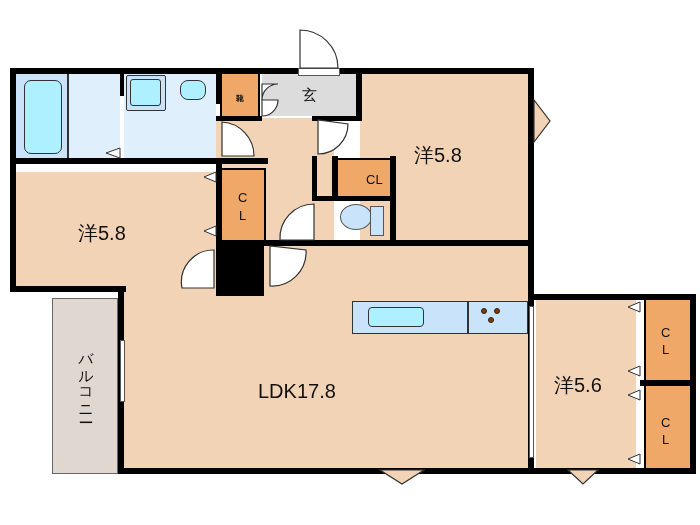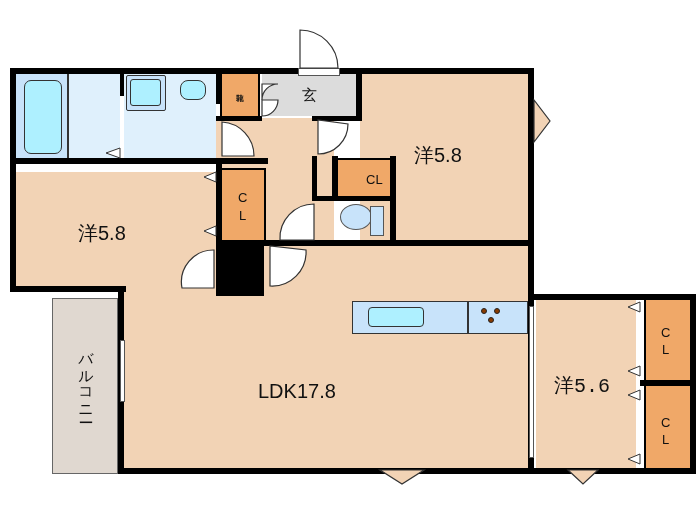--- a/index.html
+++ b/index.html
@@ -126,14 +126,14 @@
   <g fill="#f2d3b5" stroke="#333" stroke-width="1.2">
     <polygon points="534,100 534,142 550,121"></polygon>
     <polygon points="380,470 424,470 402,484"></polygon>
     <polygon points="568,470 598,470 583,484"></polygon>
   </g>
 </svg>
 
 <div class="lbl big" style="left:414px;top:142px;">洋5.8</div>
 <div class="lbl big" style="left:78px;top:220px;">洋5.8</div>
 <div class="lbl big" style="left:258px;top:380px;">LDK17.8</div>
-<div class="lbl big" style="left:554px;top:372px;font-family:Liberation Mono, monospace;">洋5.6</div>
+<div class="lbl big" style="left:554px;top:372px;">洋5.6</div>
 <div class="lbl vert" style="left:76px;top:342px;">バルコニー</div>
 
 </body></html>

